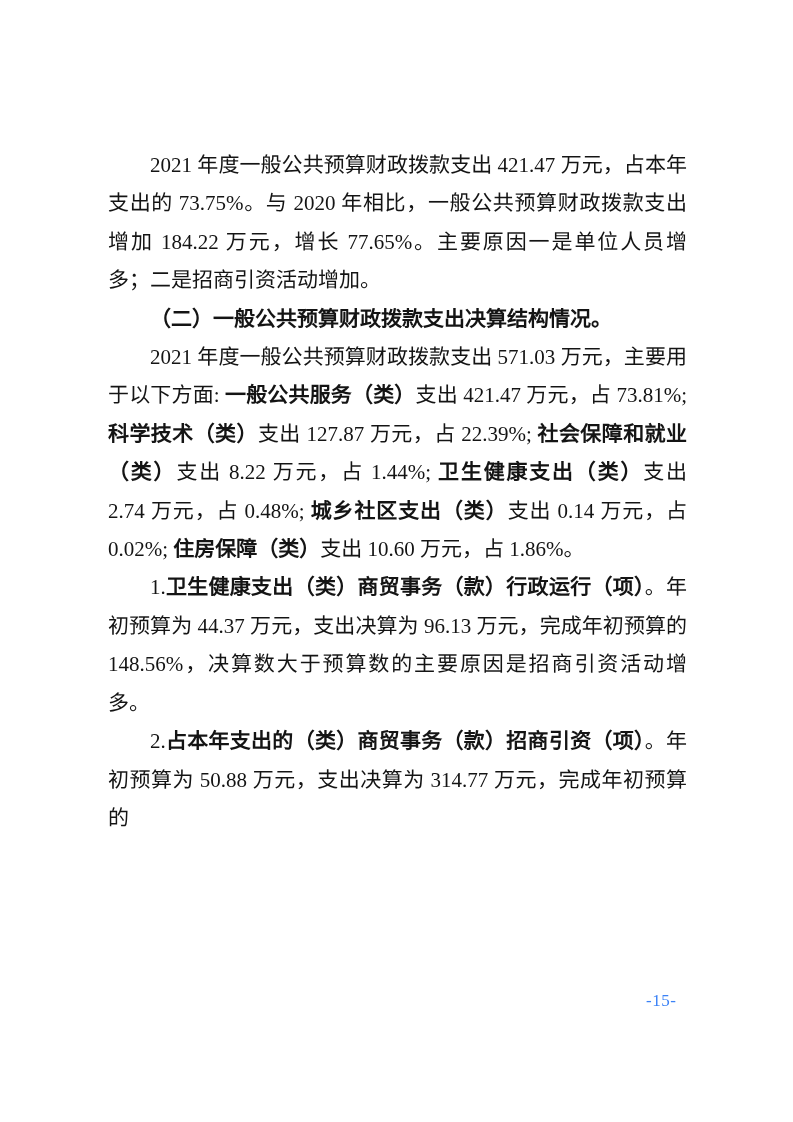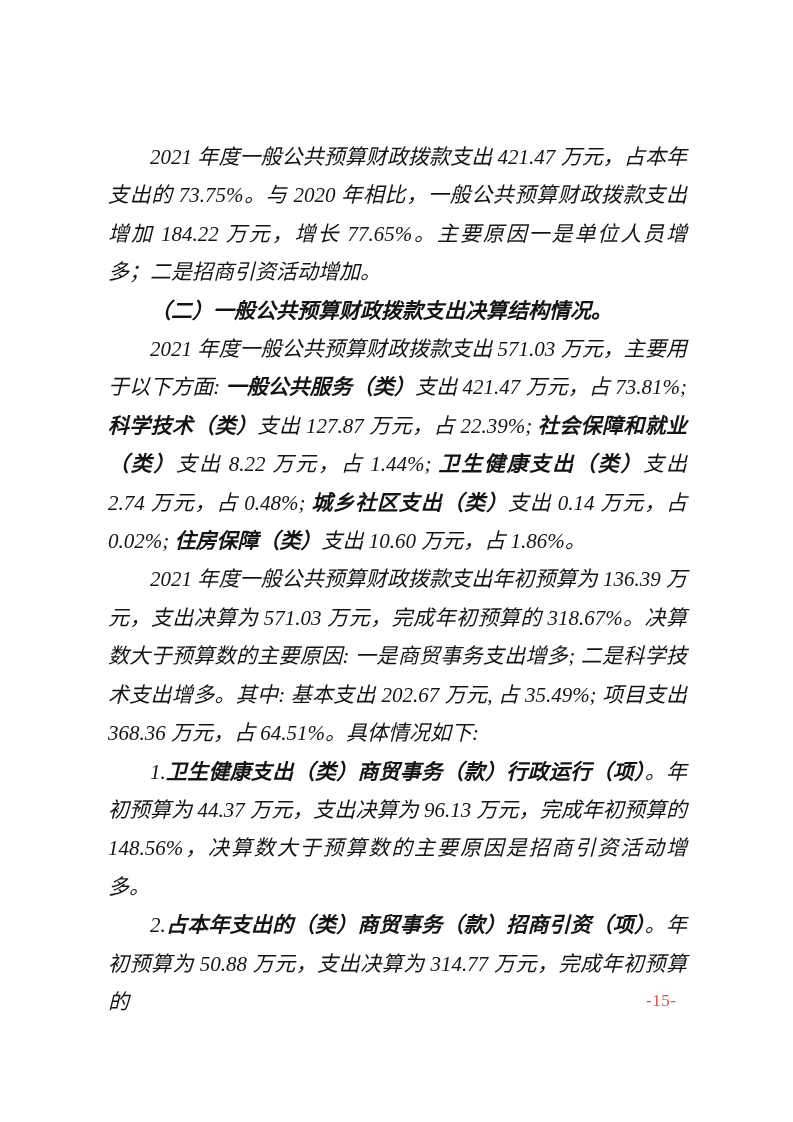--- a/index.html
+++ b/index.html
@@ -13,64 +13,62 @@
     height: 1122px;
     margin: 0 auto;
     background: #ffffff;
     color: #141414;
     font-family: "Liberation Serif", "DejaVu Serif", serif;
     overflow: hidden;
   }
   .content {
     position: absolute;
     left: 108px;
-    top: 138px;
+    top: 146px;
     width: 579px;
     font-size: 21px;
     line-height: 38.4px;
     text-align: justify;
-    font-style: italic;
   }
   .content p {
     margin: 0;
     padding: 0;
     text-indent: 2em;
   }
   .heading {
     font-family: "Liberation Sans", "DejaVu Sans", sans-serif;
     font-weight: 700;
   }
   .bold {
     font-family: "Liberation Sans", "DejaVu Sans", sans-serif;
     font-weight: 700;
   }
   .page-number {
     position: absolute;
     top: 991px;
     left: 646px;
     font-size: 17px;
     letter-spacing: 0.5px;
-    color: #ef4444;
+    color: #3b82f6;
     font-family: "Liberation Serif", "DejaVu Serif", serif;
   }
 </style>
 </head>
 <body>
 
 <div class="page">
   <div class="content">
 
     <p>2021 年度一般公共预算财政拨款支出 421.47 万元，占本年支出的 73.75%。与 2020 年相比，一般公共预算财政拨款支出增加 184.22 万元，增长 77.65%。主要原因一是单位人员增多；二是招商引资活动增加。</p>
 
     <p class="heading">（二）一般公共预算财政拨款支出决算结构情况。</p>
 
     <p><span>2021 年度一般公共预算财政拨款支出 571.03 万元，主要用于以下方面: </span><span class="bold">一般公共服务（类）</span><span>支出 421.47 万元，占 73.81%; </span><span class="bold">科学技术（类）</span><span>支出 127.87 万元，占 22.39%; </span><span class="bold">社会保障和就业（类）</span><span>支出 8.22 万元，占 1.44%; </span><span class="bold">卫生健康支出（类）</span><span>支出 2.74 万元，占 0.48%; </span><span class="bold">城乡社区支出（类）</span><span>支出 0.14 万元，占 0.02%; </span><span class="bold">住房保障（类）</span><span>支出 10.60 万元，占 1.86%。</span></p>
 
 
-    <p>2021 年度一般公共预算财政拨款支出年初预算为 136.39 万元，支出决算为 571.03 万元，完成年初预算的 318.67%。决算数大于预算数的主要原因: 一是商贸事务支出增多; 二是科学技术支出增多。其中: 基本支出 202.67 万元, 占 35.49%; 项目支出 368.36 万元，占 64.51%。具体情况如下:</p>
 
     <p><span>1.</span><span class="bold">卫生健康支出（类）商贸事务（款）行政运行（项）</span><span>。年初预算为 44.37 万元，支出决算为 96.13 万元，完成年初预算的 148.56%，决算数大于预算数的主要原因是招商引资活动增多。</span></p>
 
     <p><span>2.</span><span class="bold">占本年支出的（类）商贸事务（款）招商引资（项）</span><span>。年初预算为 50.88 万元，支出决算为 314.77 万元，完成年初预算的</span></p>
 
   </div>
 
   <div class="page-number">-15-</div>
 </div>
 

